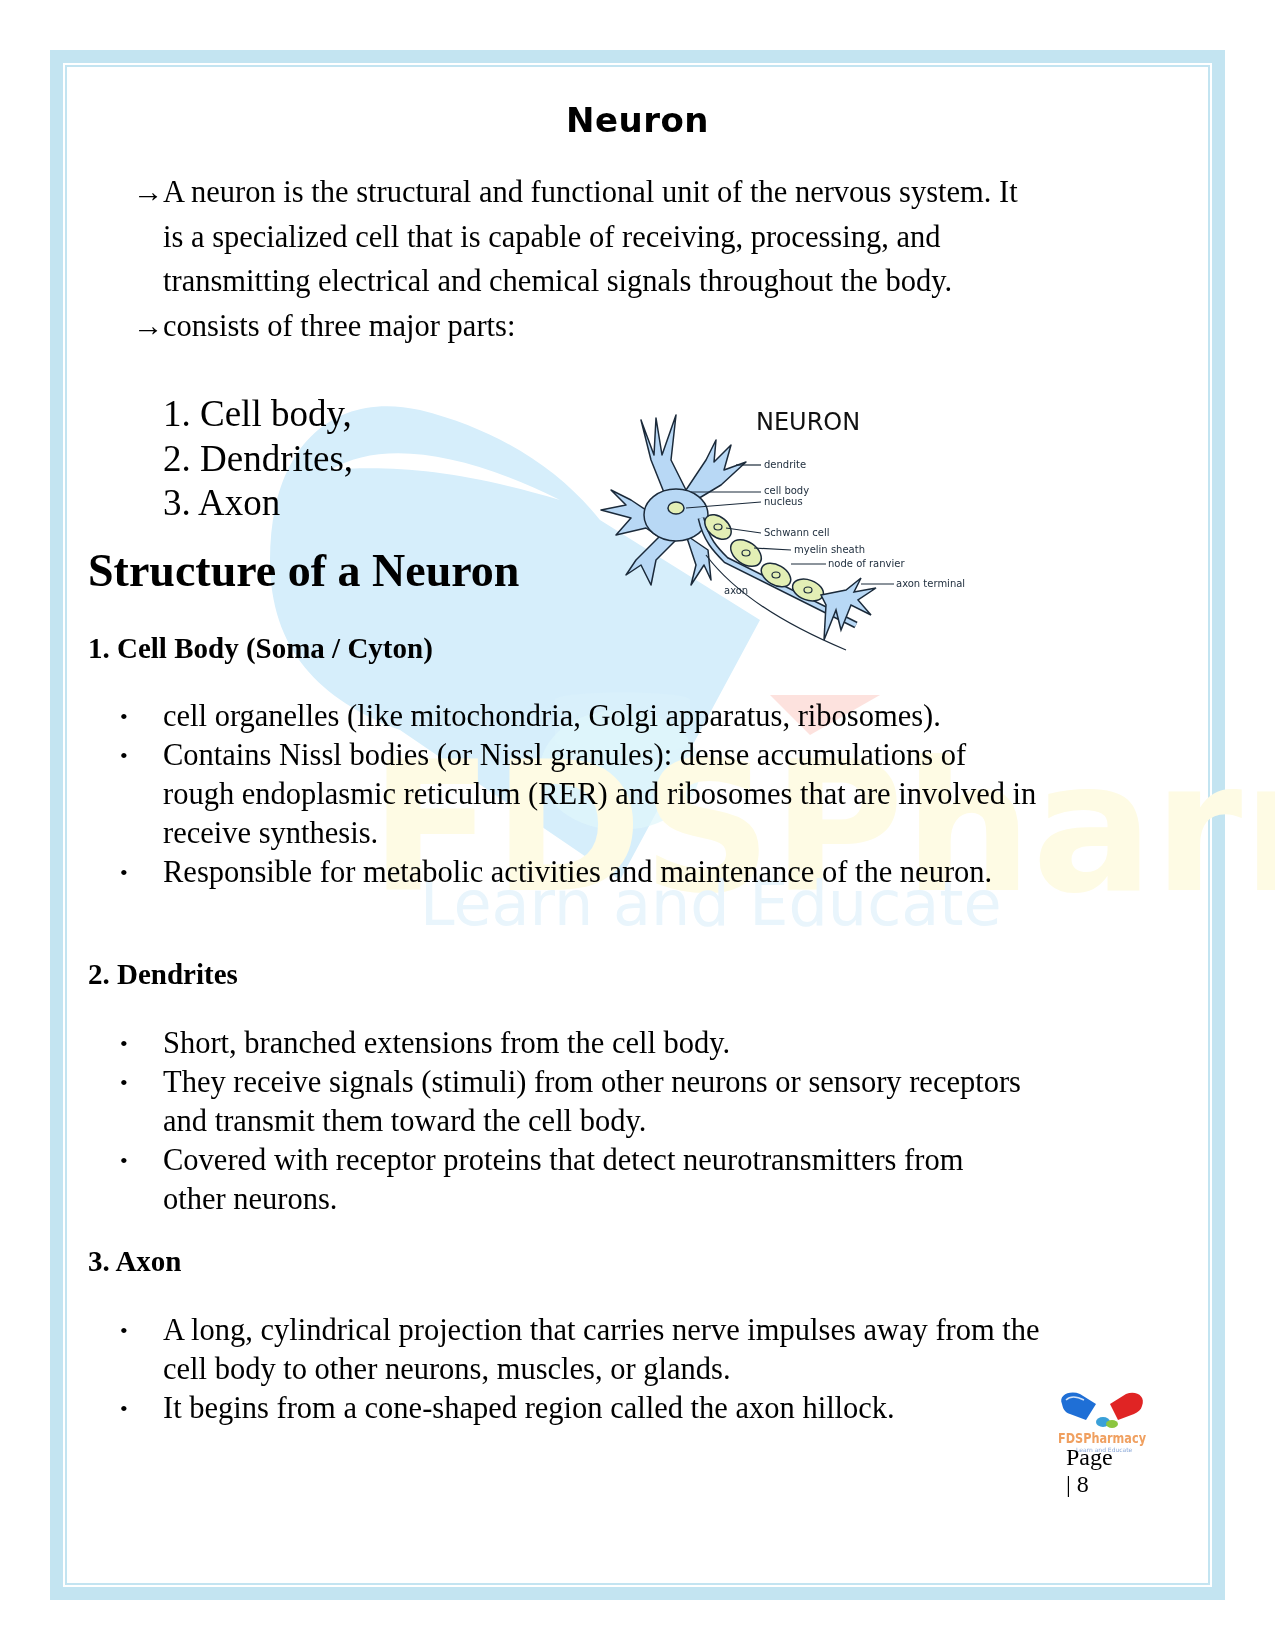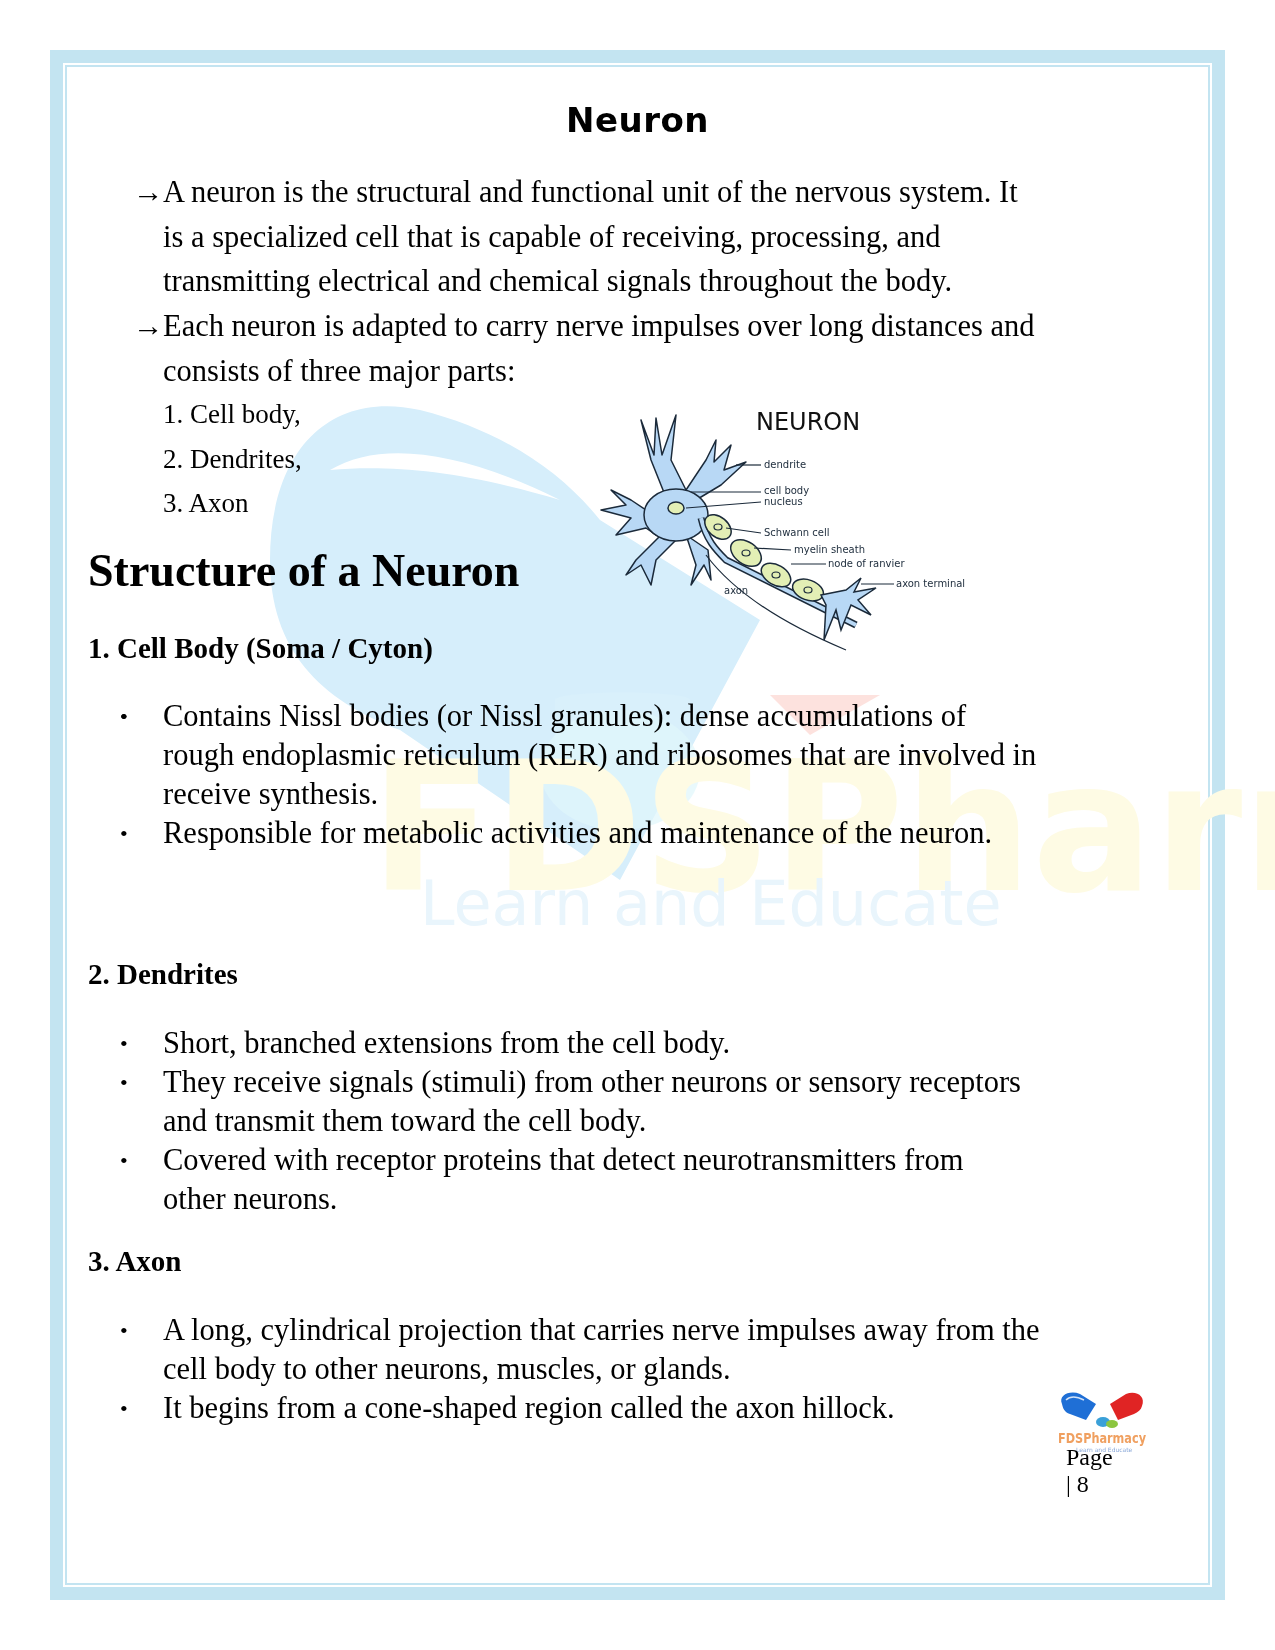--- a/index.html
+++ b/index.html
@@ -6,21 +6,21 @@
     body { width: 1275px; height: 1650px; position: relative; overflow: hidden; font-family: "Liberation Serif", "DejaVu Serif", serif; color: #000; }
     .frame-outer { position: absolute; left: 50px; top: 50px; width: 1175px; height: 1550px; background: #c3e4f1; }
     .frame-gap { position: absolute; left: 13px; top: 13px; right: 13px; bottom: 13px; background: #ffffff; }
     .frame-inner { position: absolute; left: 2px; top: 2px; right: 2px; bottom: 2px; border: 2px solid #c3e4f1; background: #ffffff; }
     .watermark { position: absolute; left: 0; top: 0; width: 1275px; height: 1650px; pointer-events: none; }
     .content { position: absolute; left: 0; top: 0; width: 1017px; height: 1650px; }
     .title { position: absolute; top: 100px; left: 0; width: 1275px; text-align: center; font-family: "DejaVu Sans", sans-serif; font-weight: bold; font-size: 34px; letter-spacing: 0.5px; }
     .para { position: absolute; left: 133px; width: 1060px; font-size: 30.5px; line-height: 44.5px; }
     .para .arrow { position: absolute; left: 0; top: 0; width: 30px; }
     .para .ptext { display: block; padding-left: 30px; }
-    .plist { position: absolute; left: 163px; font-size: 27px; line-height: 44.5px; }
+    .plist { position: absolute; left: 163px; font-size: 37px; line-height: 44.5px; }
     .h2 { position: absolute; left: 88px; top: 544px; font-weight: bold; font-size: 46px; }
     .h3 { position: absolute; left: 88px; font-weight: bold; font-size: 29px; }
     .blist { position: absolute; left: 120px; width: 1080px; font-size: 30.5px; line-height: 39px; margin: 0; padding: 0; list-style: none; }
     .blist li { position: relative; padding-left: 43px; }
     .blist li .bullet { position: absolute; left: 0; top: 0; font-size: 22px; }
     .figure { position: absolute; left: 596px; top: 400px; width: 380px; height: 255px; }
     .footer-logo { position: absolute; left: 1058px; top: 1390px; width: 90px; height: 70px; }
     .page-num { position: absolute; left: 1066px; top: 1444px; font-size: 24px; }
   </style>
 </head>
@@ -47,21 +47,20 @@
 
   <div class="para" style="top:170px">
     <span class="arrow">→</span>
     <span class="ptext">A neuron is the structural and functional unit of the nervous system. It</span>
     <span class="ptext">is a specialized cell that is capable of receiving, processing, and</span>
     <span class="ptext">transmitting electrical and chemical signals throughout the body.</span>
   </div>
 
   <div class="para" style="top:304px">
     <span class="arrow">→</span>
-    <span class="ptext">Each neuron is adapted to carry nerve impulses over long distances and</span>
     <span class="ptext">consists of three major parts:</span>
   </div>
 
   <div class="plist" style="top:392px">
     <div>1. Cell body,</div>
     <div>2. Dendrites,</div>
     <div>3. Axon</div>
   </div>
 
   <svg class="figure" viewBox="0 0 380 255">
@@ -119,20 +118,21 @@
       <text x="128" y="194">axon</text>
     </g>
   </svg>
 
   <div class="h2">Structure of a Neuron</div>
 
   <div class="h3" style="top:632px">1. Cell Body (Soma / Cyton)</div>
   <ul class="blist" style="top:697px">
     <li>
       <span class="bullet">•</span>
+      <div>cell organelles (like mitochondria, Golgi apparatus, ribosomes).</div>
     </li>
     <li>
       <span class="bullet">•</span>
       <div>Contains Nissl bodies (or Nissl granules): dense accumulations of</div>
       <div>rough endoplasmic reticulum (RER) and ribosomes that are involved in</div>
       <div>receive synthesis.</div>
     </li>
     <li>
       <span class="bullet">•</span>
       <div>Responsible for metabolic activities and maintenance of the neuron.</div>

